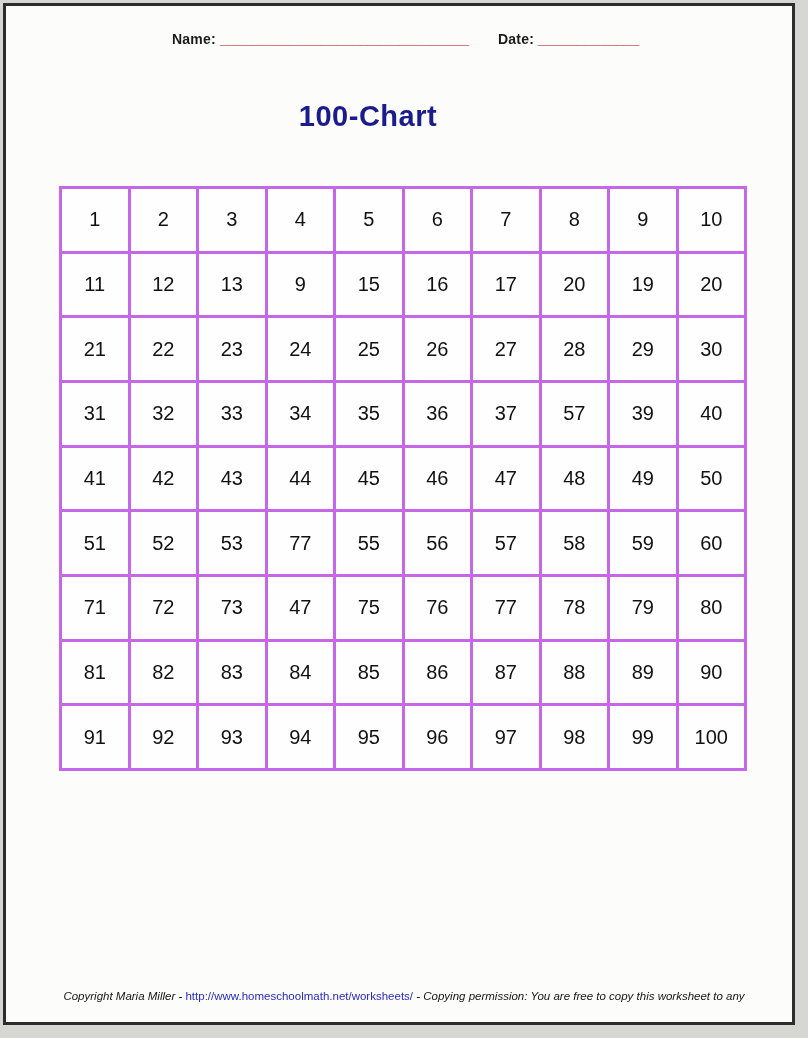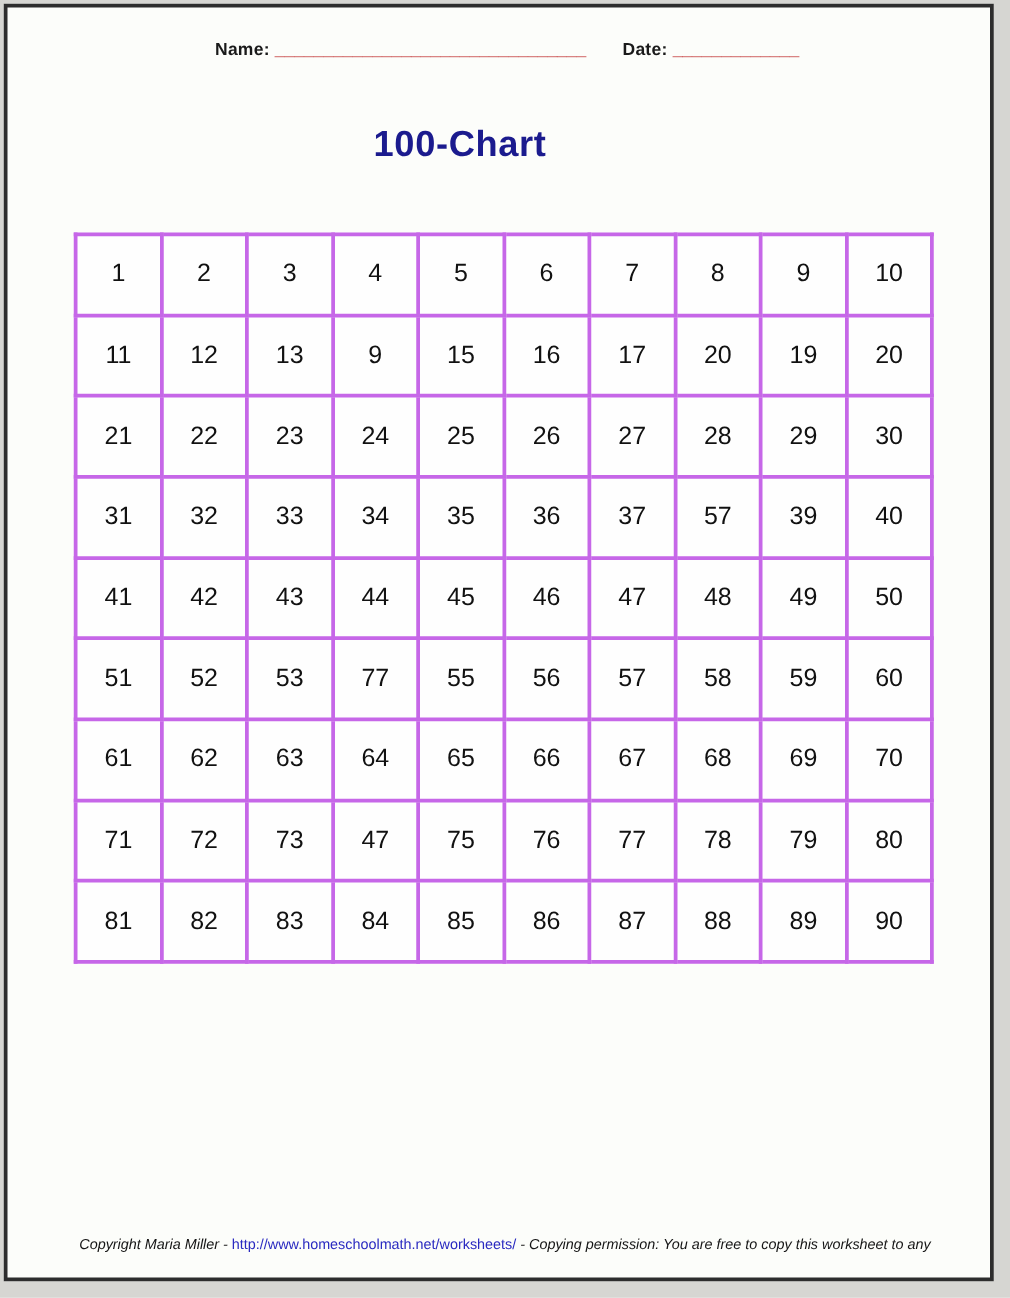--- a/index.html
+++ b/index.html
@@ -174,32 +174,20 @@
           <td>53</td>
           <td>77</td>
           <td>55</td>
           <td>56</td>
           <td>57</td>
           <td>58</td>
           <td>59</td>
           <td>60</td>
         </tr>
         <tr>
-          <td>61</td>
-          <td>62</td>
-          <td>63</td>
-          <td>64</td>
-          <td>65</td>
-          <td>66</td>
-          <td>67</td>
-          <td>68</td>
-          <td>69</td>
-          <td>70</td>
-        </tr>
-        <tr>
           <td>71</td>
           <td>72</td>
           <td>73</td>
           <td>47</td>
           <td>75</td>
           <td>76</td>
           <td>77</td>
           <td>78</td>
           <td>79</td>
           <td>80</td>
@@ -209,20 +197,32 @@
           <td>82</td>
           <td>83</td>
           <td>84</td>
           <td>85</td>
           <td>86</td>
           <td>87</td>
           <td>88</td>
           <td>89</td>
           <td>90</td>
         </tr>
+        <tr>
+          <td>91</td>
+          <td>92</td>
+          <td>93</td>
+          <td>94</td>
+          <td>95</td>
+          <td>96</td>
+          <td>97</td>
+          <td>98</td>
+          <td>99</td>
+          <td>100</td>
+        </tr>
       </tbody>
   </table>
 
   <div class="footer">
     <div><span>Copyright Maria Miller - </span><span class="link">http://www.homeschoolmath.net/worksheets/</span><span> - Copying permission: You are free to copy this worksheet to any</span></div>
   </div>
 
 </div>
 
 </body></html>

